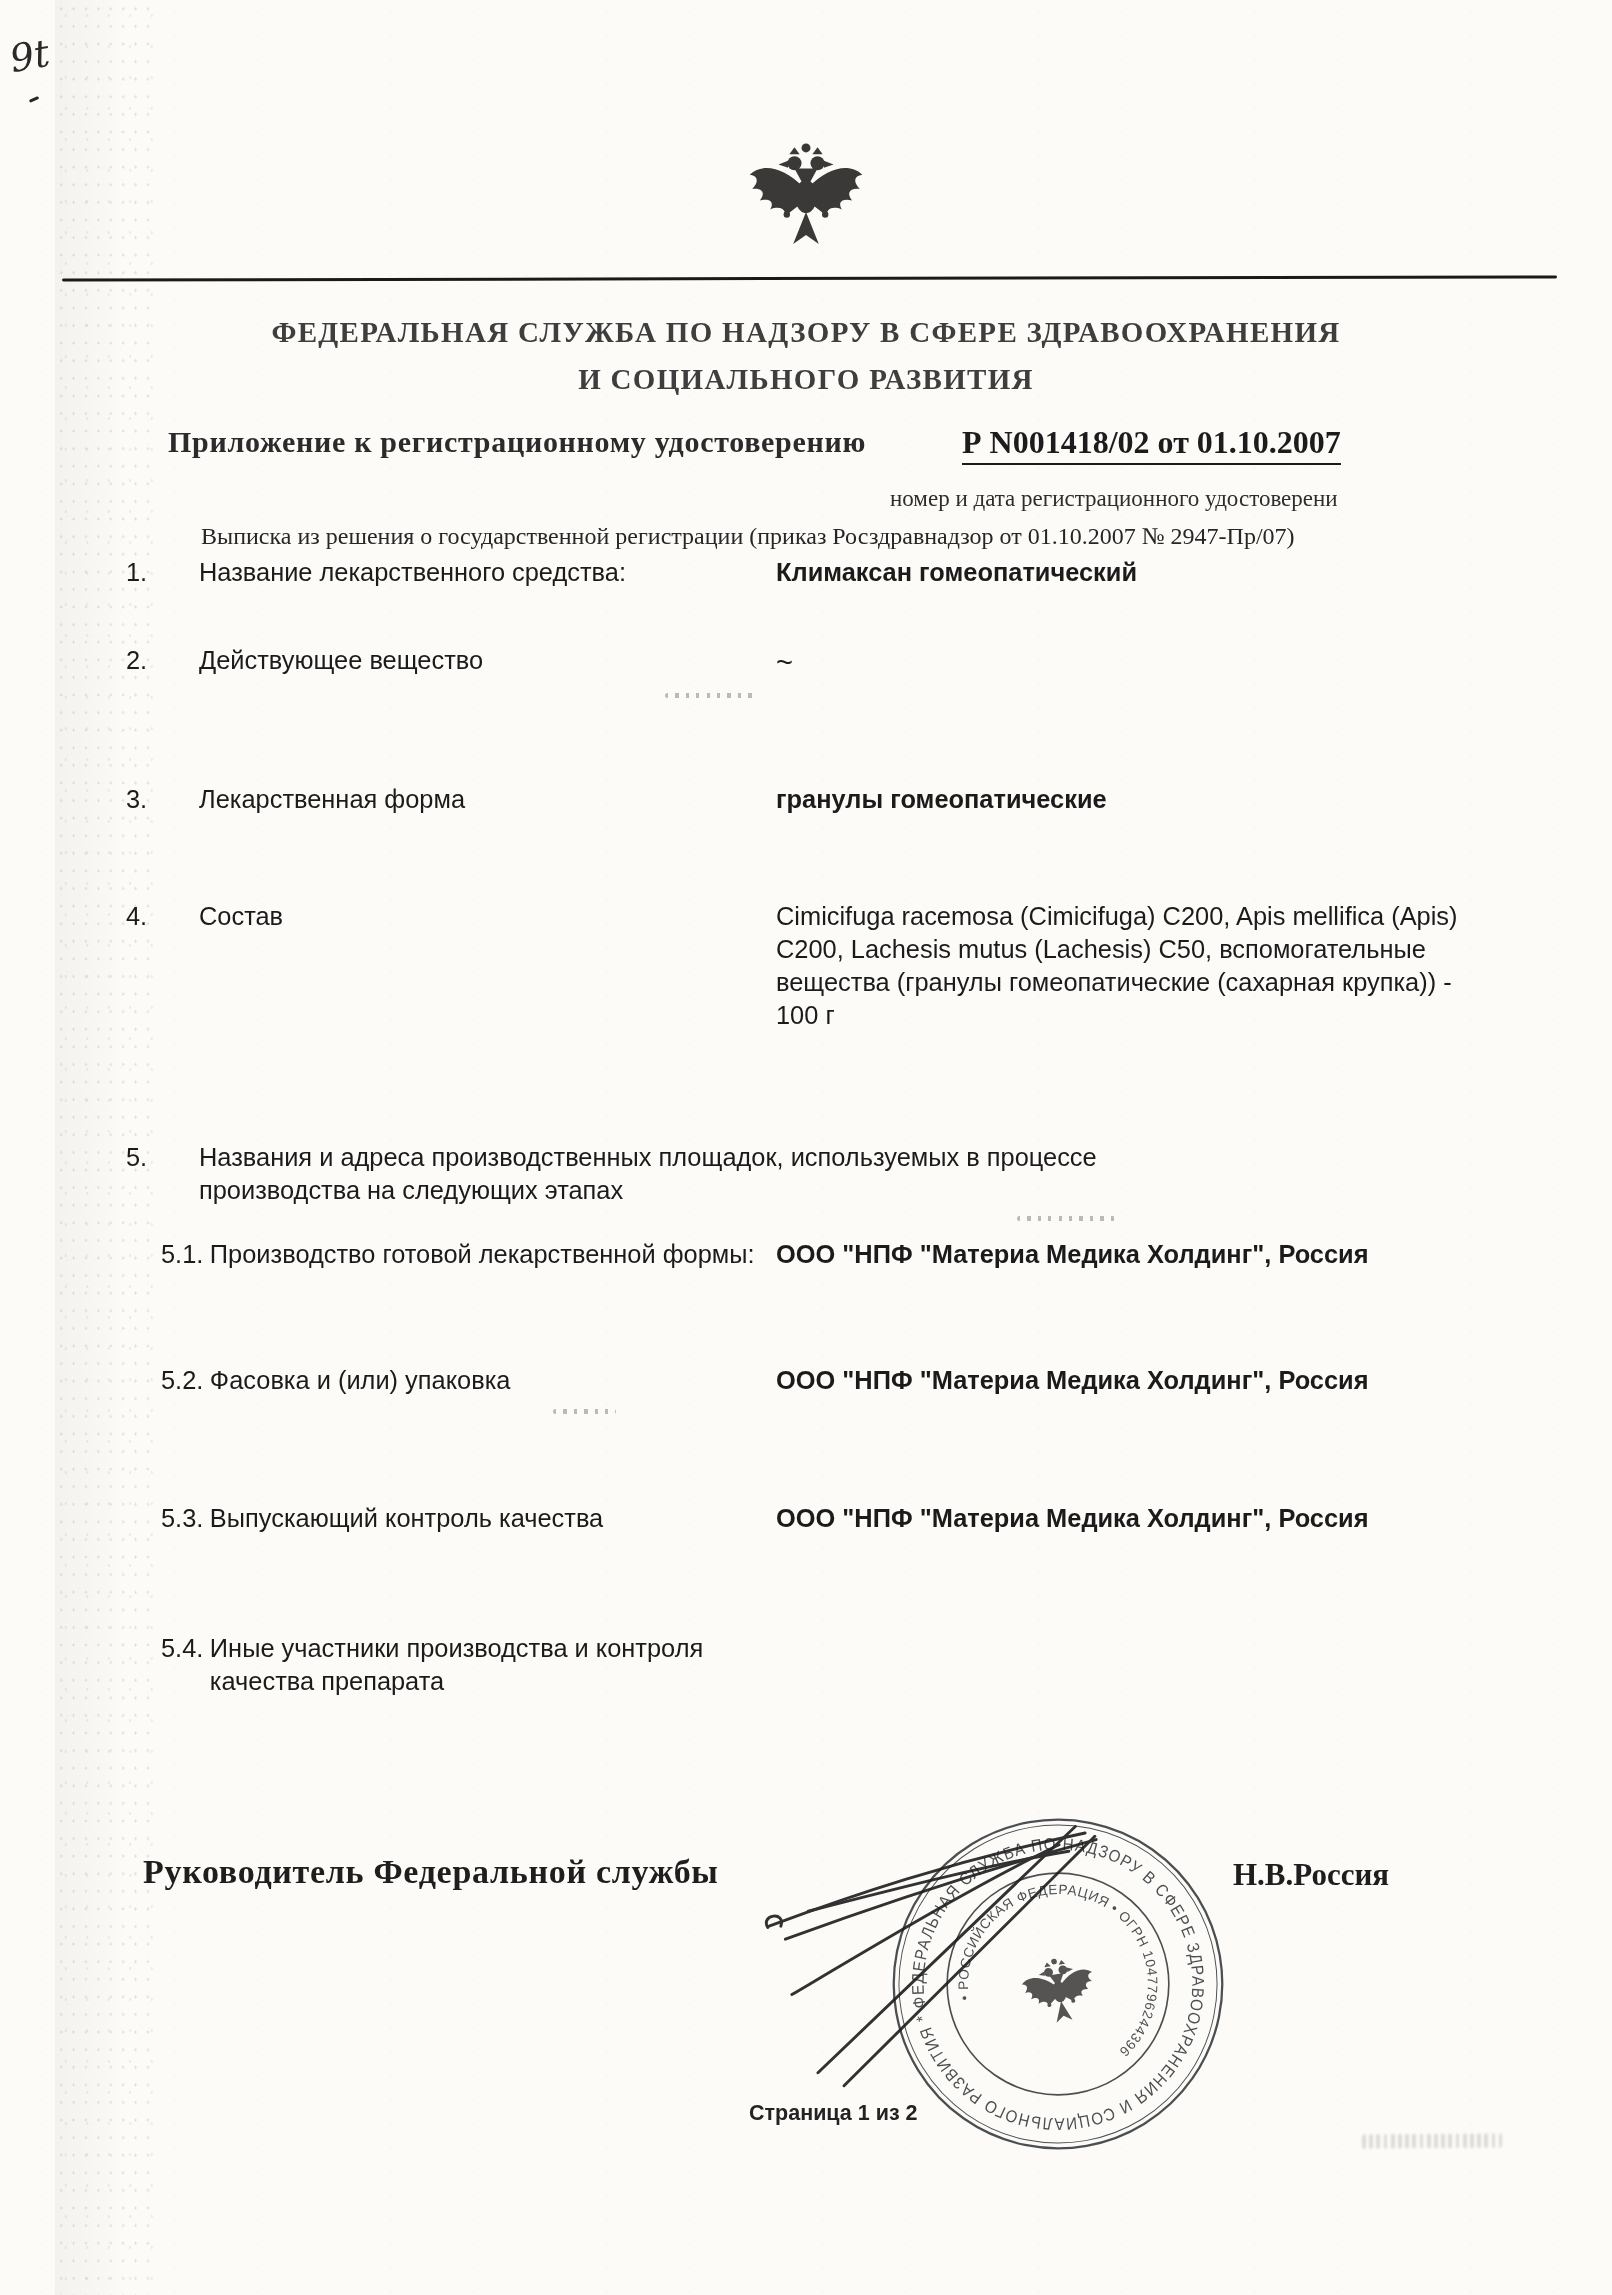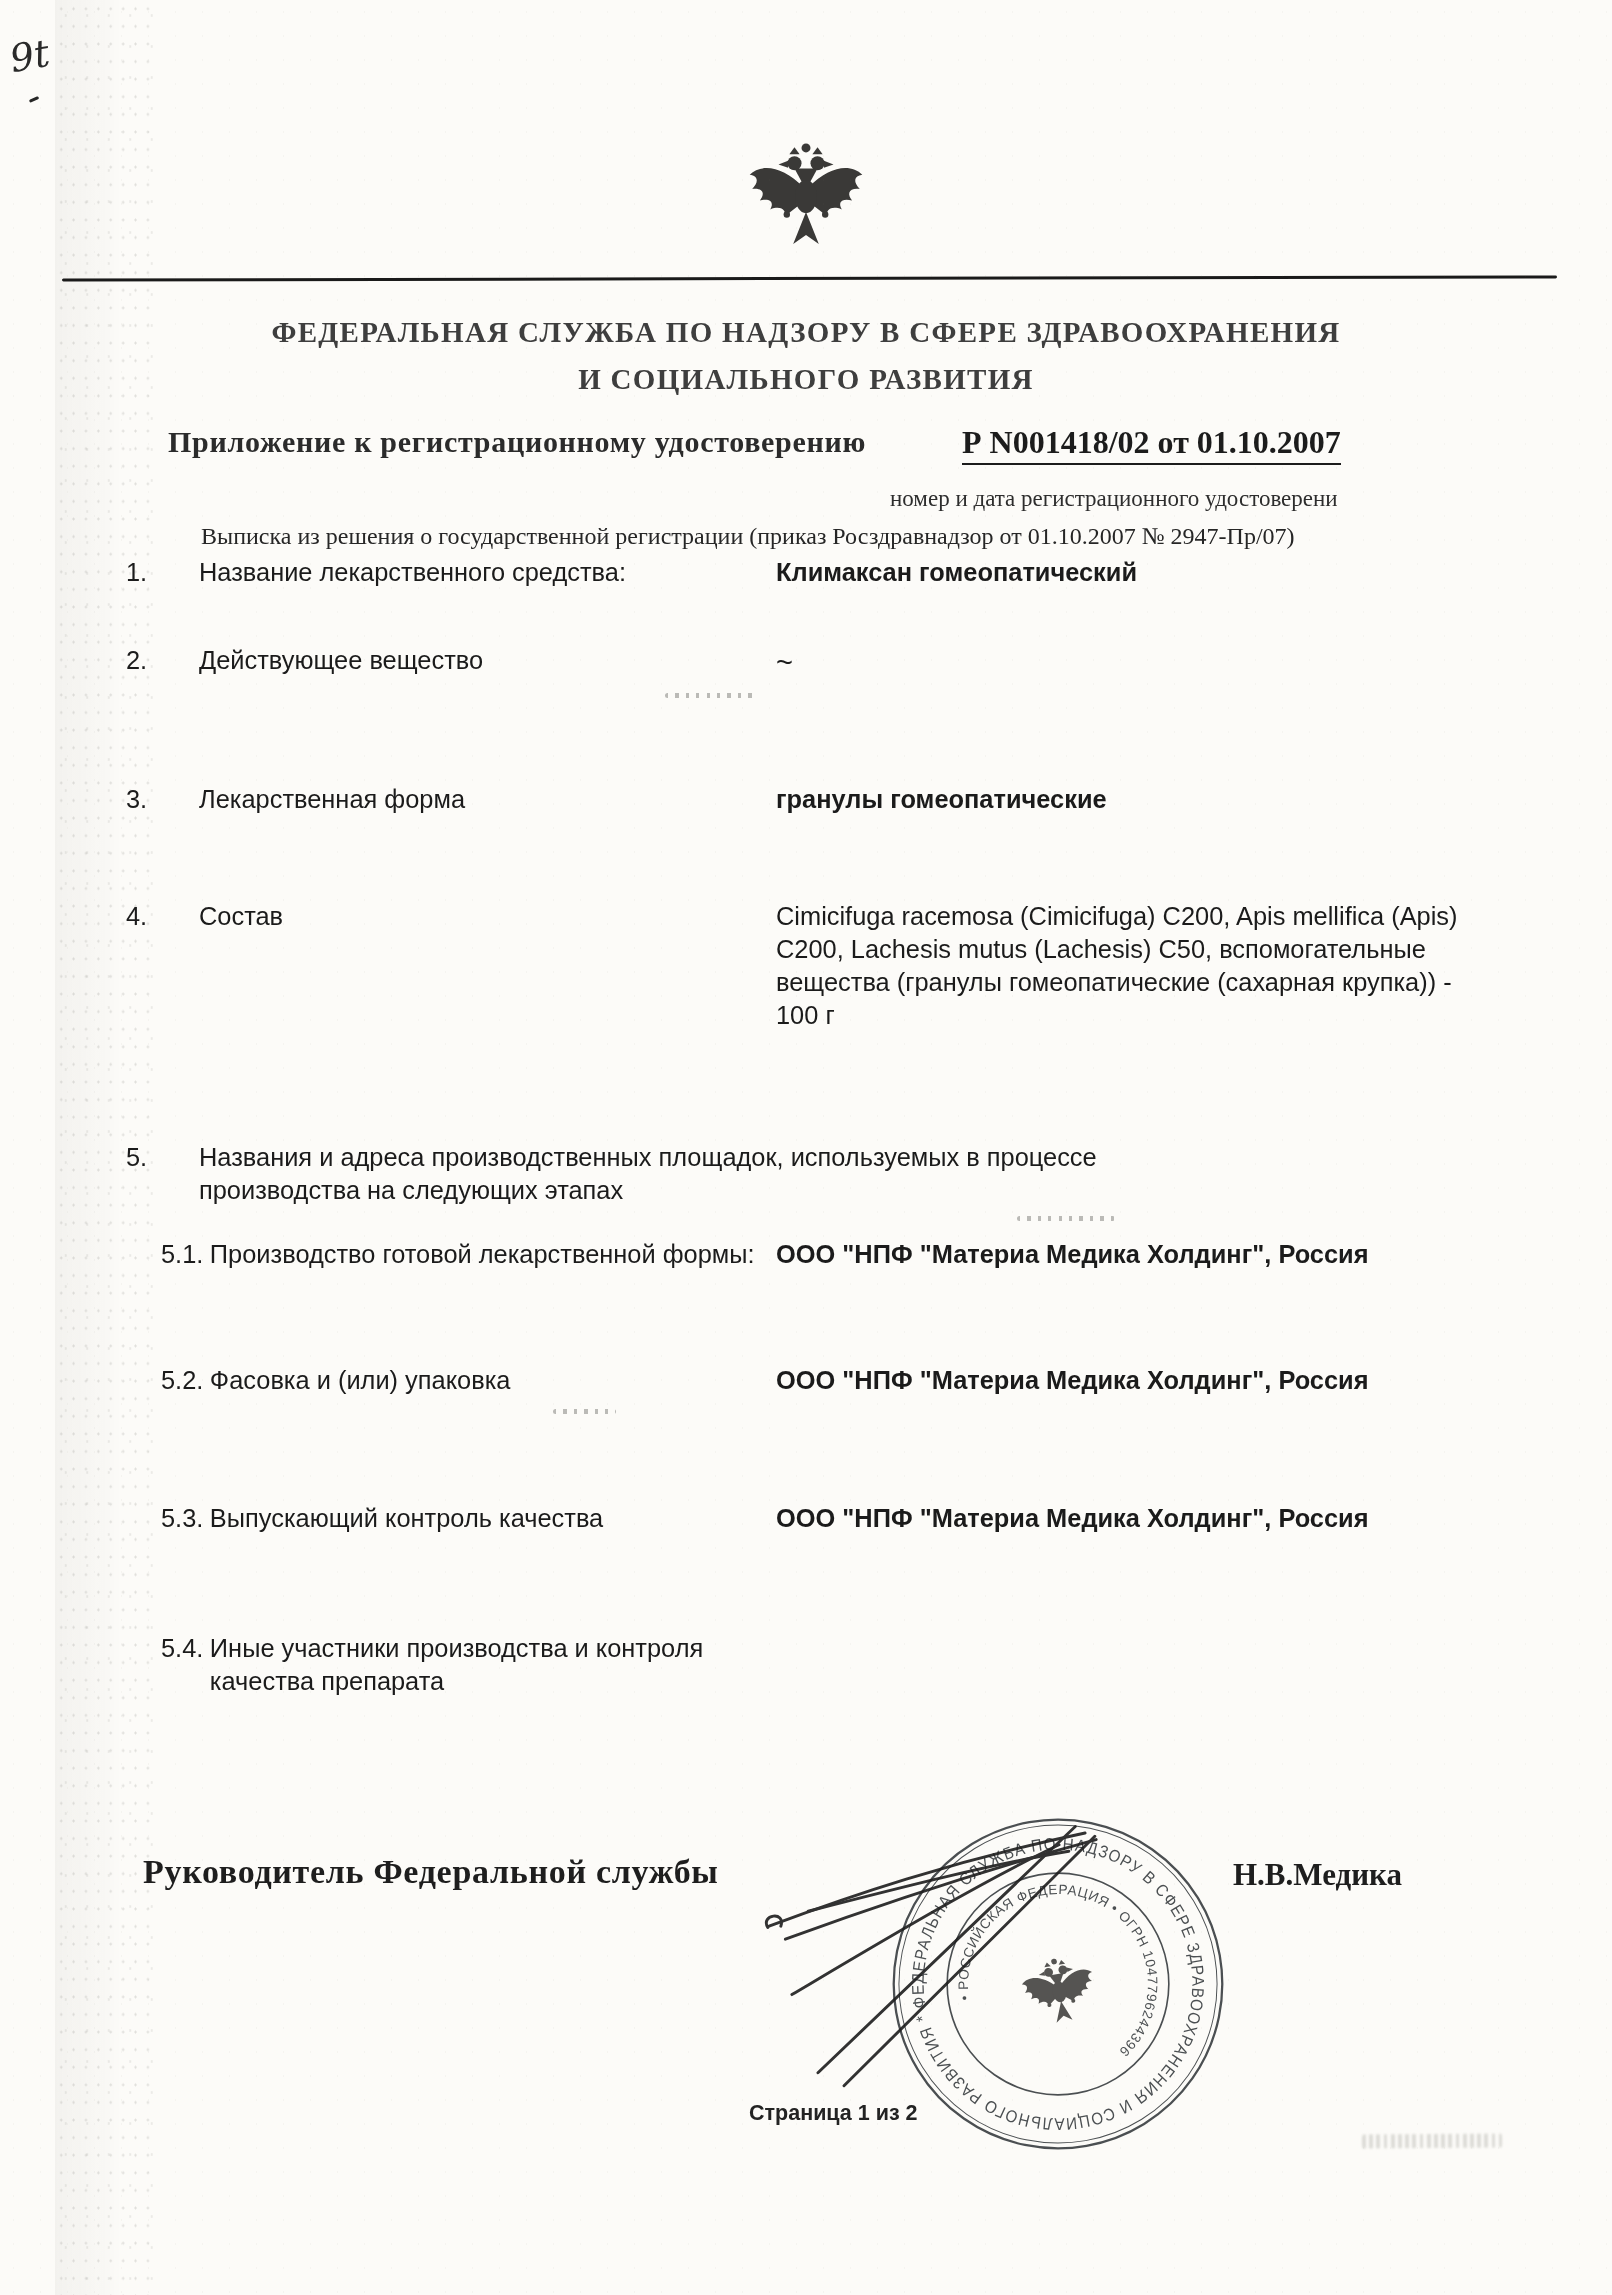--- a/index.html
+++ b/index.html
@@ -198,21 +198,21 @@
     <div class="sval">ООО "НПФ "Материа Медика Холдинг", Россия</div>
   </div>
 
   <div class="subitem" style="top:1632px">
     <span class="snum">5.4.</span>
     <div class="slbl narrow">Иные участники производства и контроля качества препарата</div>
     <div class="sval"></div>
   </div>
 
   <div class="sig-title">Руководитель Федеральной службы</div>
-  <div class="sig-name">Н.В.Медика</div>
+  <div class="sig-name">Н.В.Россия</div>
 
   <div class="stamp">
     <svg viewBox="0 0 540 540" width="352" height="352">
       <defs>
         <path id="ringOuter" d="M270,270 m-206,0 a206,206 0 1,1 412,0 a206,206 0 1,1 -412,0"></path>
         <path id="ringInner" d="M270,270 m-138,0 a138,138 0 1,1 276,0 a138,138 0 1,1 -276,0"></path>
       </defs>
       <g fill="none" stroke="#33383c">
         <circle cx="270" cy="270" r="252" stroke-width="3.5"></circle>
         <circle cx="270" cy="270" r="244" stroke-width="1.5"></circle>

